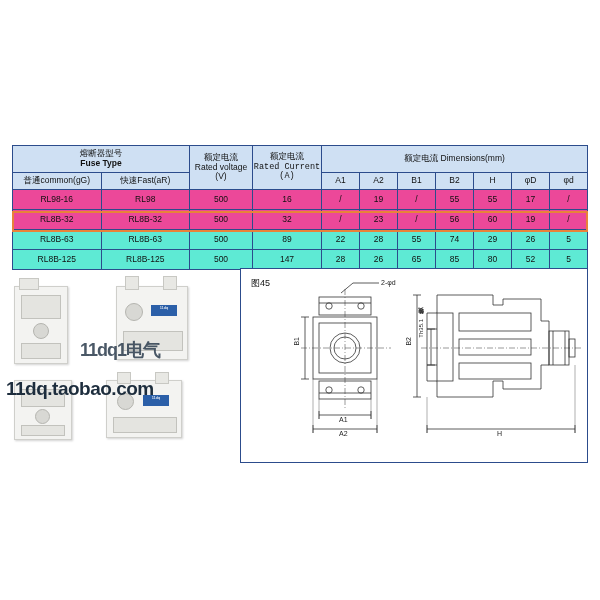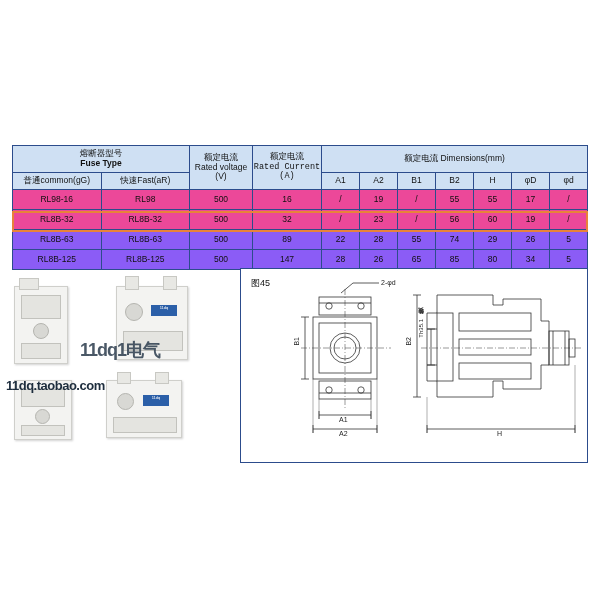--- a/index.html
+++ b/index.html
@@ -38,21 +38,21 @@
     background: #cfe0f3;
     height: 26px;
   }
   .hdr-blue2 {
     background: #cfe0f3;
     height: 16px;
   }
   .hdr-blue .l1 { display:block; }
   .hdr-blue .l2 { display:block;font-weight:bold; }
   .row-data td { height: 19px; background: #ec4899; }
-  .row-alt td { background: #8b5cf6; }
+  .row-alt td { background: #5eead4; }
 
   
   .hl-box {
     position: absolute;
     left: 12px;
     top: 211px;
     width: 576px;
     height: 21px;
     border: 2px solid #e8833a;
     box-sizing: border-box;
@@ -134,21 +134,21 @@
     font-size: 18px;
     color: #3b4a5a;
     font-weight: bold;
     letter-spacing: -1px;
     opacity: 0.92;
   }
   .wm-url {
     position: absolute;
     left: 6px;
     top: 378px;
-    font-size: 13px;
+    font-size: 19px;
     font-weight: bold;
     color: #1d2d3d;
     letter-spacing: -0.5px;
   }
 </style>
 </head>
 <body>
 
 <table class="spec-table">
   <tbody>
@@ -228,21 +228,21 @@
   <tr class="row-data row-alt">
     <td>RL8B-125</td>
     <td>RL8B-125</td>
     <td>500</td>
     <td>147</td>
     <td>28</td>
     <td>26</td>
     <td>65</td>
     <td>85</td>
     <td>80</td>
-    <td>34</td>
+    <td>52</td>
     <td>5</td>
   </tr>
 </tbody>
   </table>
 
 <div class="hl-box"></div>
 
 <div class="photo-area">
 
   <div class="prod" style="left:6px; top:18px; width:52px; height:76px;">

